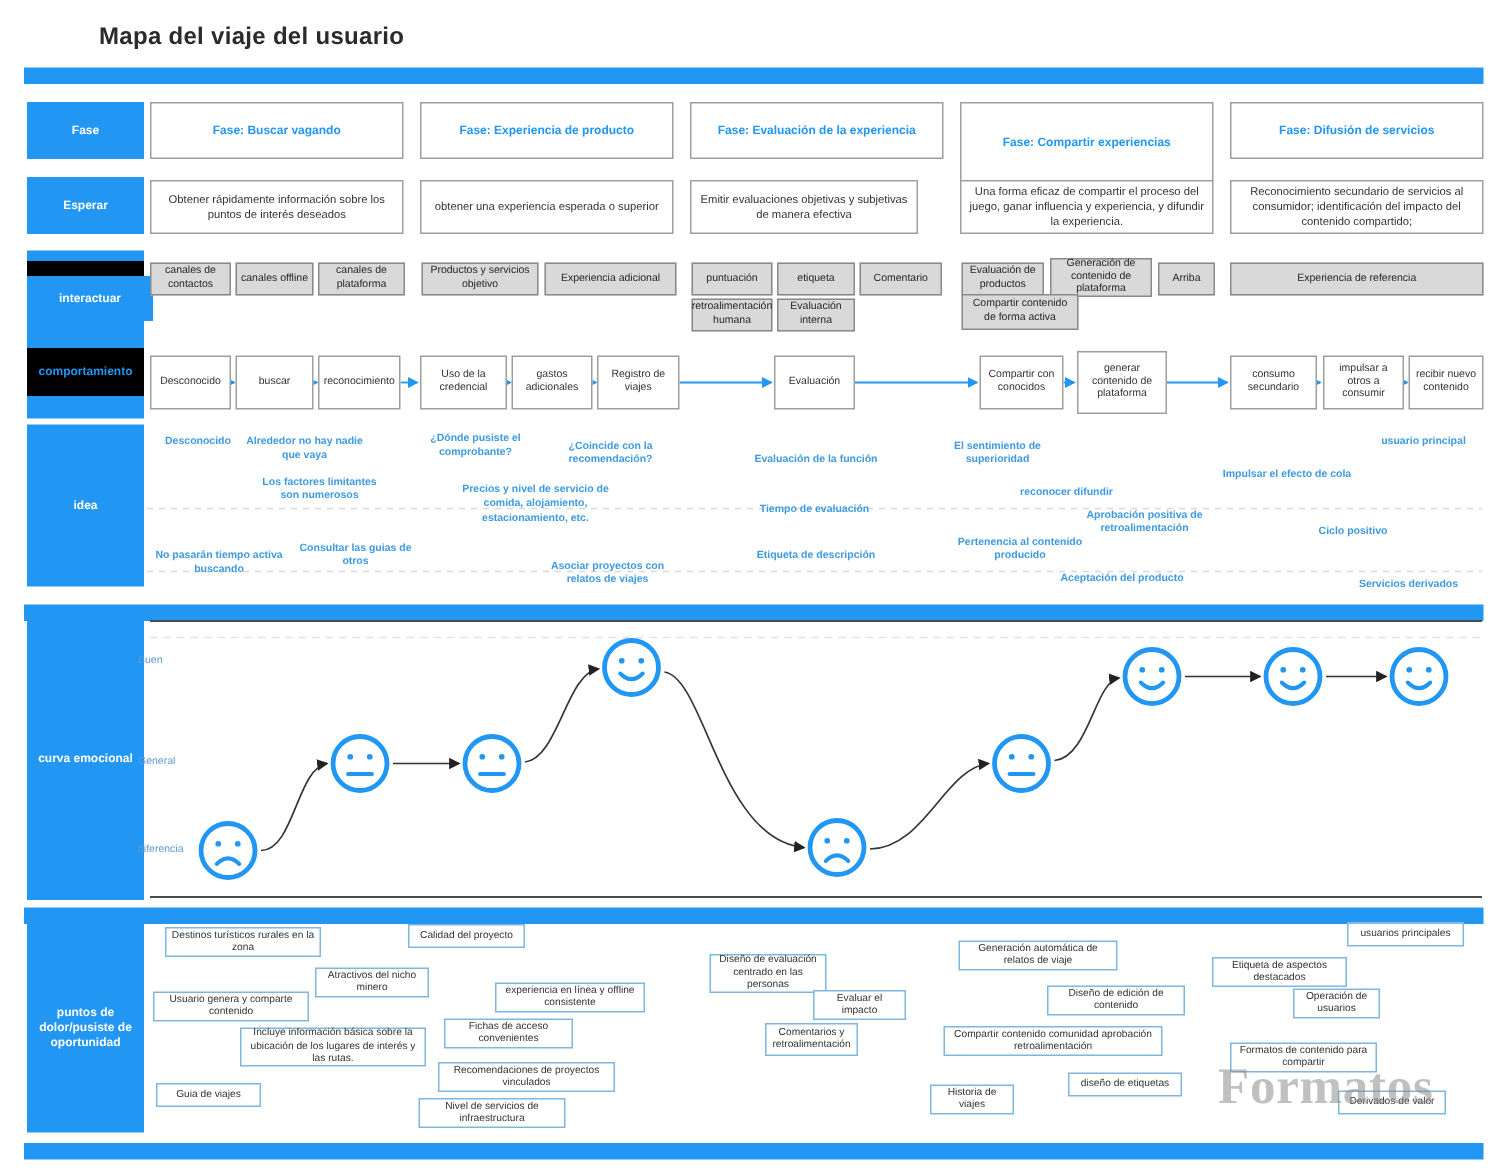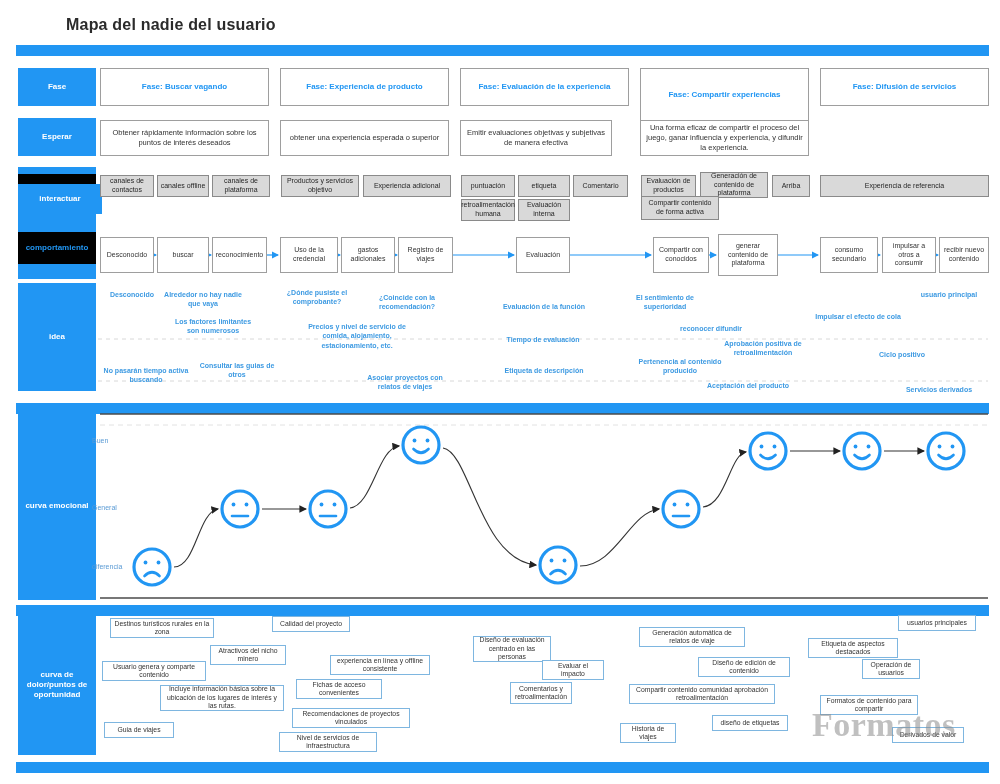--- a/index.html
+++ b/index.html
@@ -72,49 +72,50 @@
     font-size:34px;font-weight:bold;color:#8d8d8d;opacity:.55;
     letter-spacing:.5px;pointer-events:none;
   }
   svg{overflow:visible;}
 </style>
 </head>
 <body>
 
 <div id="canvas">
 
-  <div class="abs" id="title">Mapa del nadie del usuario</div>
+  <div class="abs" id="title">Mapa del viaje del usuario</div>
 
   <div class="abs bluebar" style="top:45px"></div>
   <div class="abs bluebar" style="top:403px"></div>
   <div class="abs bluebar" style="top:605px"></div>
   <div class="abs bluebar" style="top:762px"></div>
 
   <div class="abs rail" style="left:18px;top:68px;width:78px;height:38px">Fase</div>
   <div class="abs rail" style="left:18px;top:118px;width:78px;height:38px">Esperar</div>
 
   <div class="abs" style="left:18px;top:167px;width:78px;height:112px;background:#2196f3"></div>
   <div class="abs rail light" style="left:18px;top:174px;width:78px;height:28px">contacto</div>
   <div class="abs rail" style="left:18px;top:184px;width:84px;height:30px">interactuar</div>
   <div class="abs rail light" style="left:18px;top:232px;width:78px;height:32px">comportamiento</div>
 
   <div class="abs rail" style="left:18px;top:283px;width:78px;height:108px">idea</div>
   <div class="abs rail" style="left:18px;top:412px;width:78px;height:188px">curva emocional</div>
-  <div class="abs rail" style="left:18px;top:615px;width:78px;height:140px">curva de dolor/puntos de oportunidad</div>
+  <div class="abs rail" style="left:18px;top:615px;width:78px;height:140px">puntos de dolor/pusiste de oportunidad</div>
 
   <div class="abs phasebox" style="left:100px;top:68px;width:169px;height:38px">Fase: Buscar vagando</div>
   <div class="abs phasebox" style="left:280px;top:68px;width:169px;height:38px">Fase: Experiencia de producto</div>
   <div class="abs phasebox" style="left:460px;top:68px;width:169px;height:38px">Fase: Evaluación de la experiencia</div>
   <div class="abs phasebox" style="left:640px;top:68px;width:169px;height:54px">Fase: Compartir experiencias</div>
   <div class="abs phasebox" style="left:820px;top:68px;width:169px;height:38px">Fase: Difusión de servicios</div>
 
   <div class="abs expectbox" style="left:100px;top:120px;width:169px;height:36px">Obtener rápidamente información sobre los puntos de interés deseados</div>
   <div class="abs expectbox" style="left:280px;top:120px;width:169px;height:36px">obtener una experiencia esperada o superior</div>
   <div class="abs expectbox" style="left:460px;top:120px;width:152px;height:36px">Emitir evaluaciones objetivas y subjetivas de manera efectiva</div>
   <div class="abs expectbox" style="left:640px;top:120px;width:169px;height:36px">Una forma eficaz de compartir el proceso del juego, ganar influencia y experiencia, y difundir la experiencia.</div>
+  <div class="abs expectbox" style="left:820px;top:120px;width:169px;height:36px">Reconocimiento secundario de servicios al consumidor; identificación del impacto del contenido compartido;</div>
 
   <div id="touchpoint-layer">
       <div class="abs greybox" style="left: 100px; top: 175px; width: 54px; height: 22px;">canales de contactos</div>
       <div class="abs greybox" style="left: 157px; top: 175px; width: 52px; height: 22px;">canales offline</div>
       <div class="abs greybox" style="left: 212px; top: 175px; width: 58px; height: 22px;">canales de plataforma</div>
       <div class="abs greybox" style="left: 281px; top: 175px; width: 78px; height: 22px;">Productos y servicios objetivo</div>
       <div class="abs greybox" style="left: 363px; top: 175px; width: 88px; height: 22px;">Experiencia adicional</div>
       <div class="abs greybox" style="left: 461px; top: 175px; width: 54px; height: 22px;">puntuación</div>
       <div class="abs greybox" style="left: 518px; top: 175px; width: 52px; height: 22px;">etiqueta</div>
       <div class="abs greybox" style="left: 573px; top: 175px; width: 55px; height: 22px;">Comentario</div>

